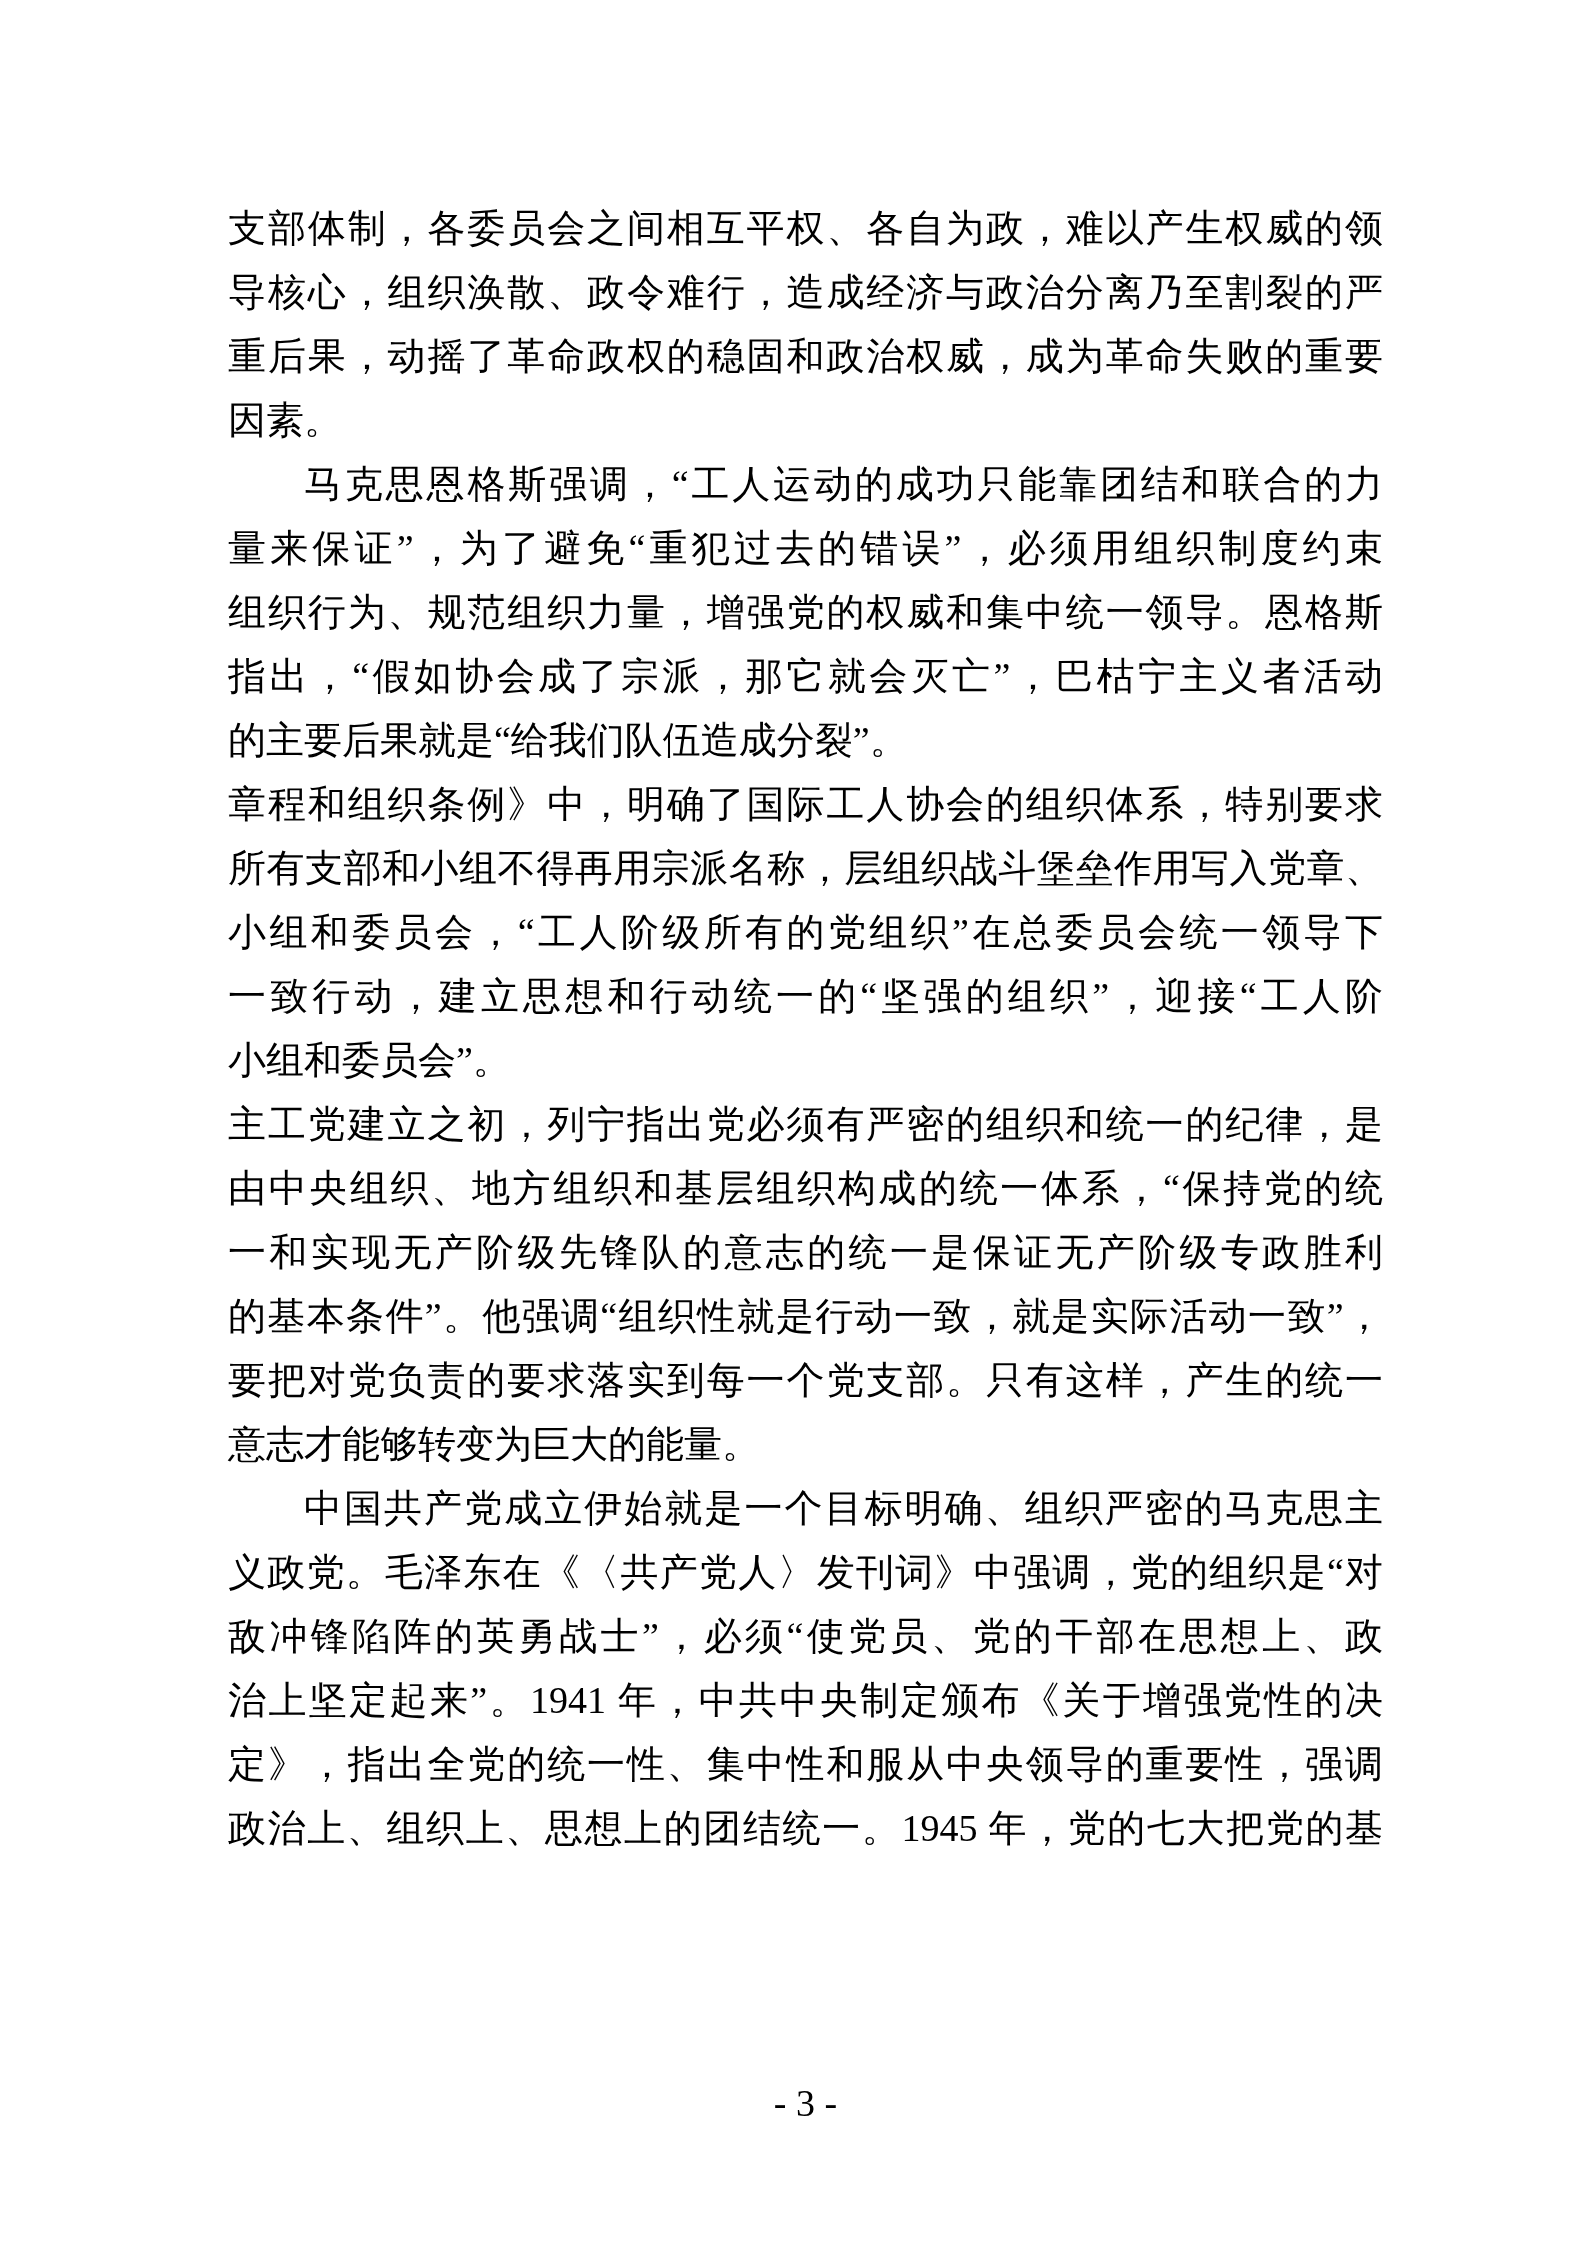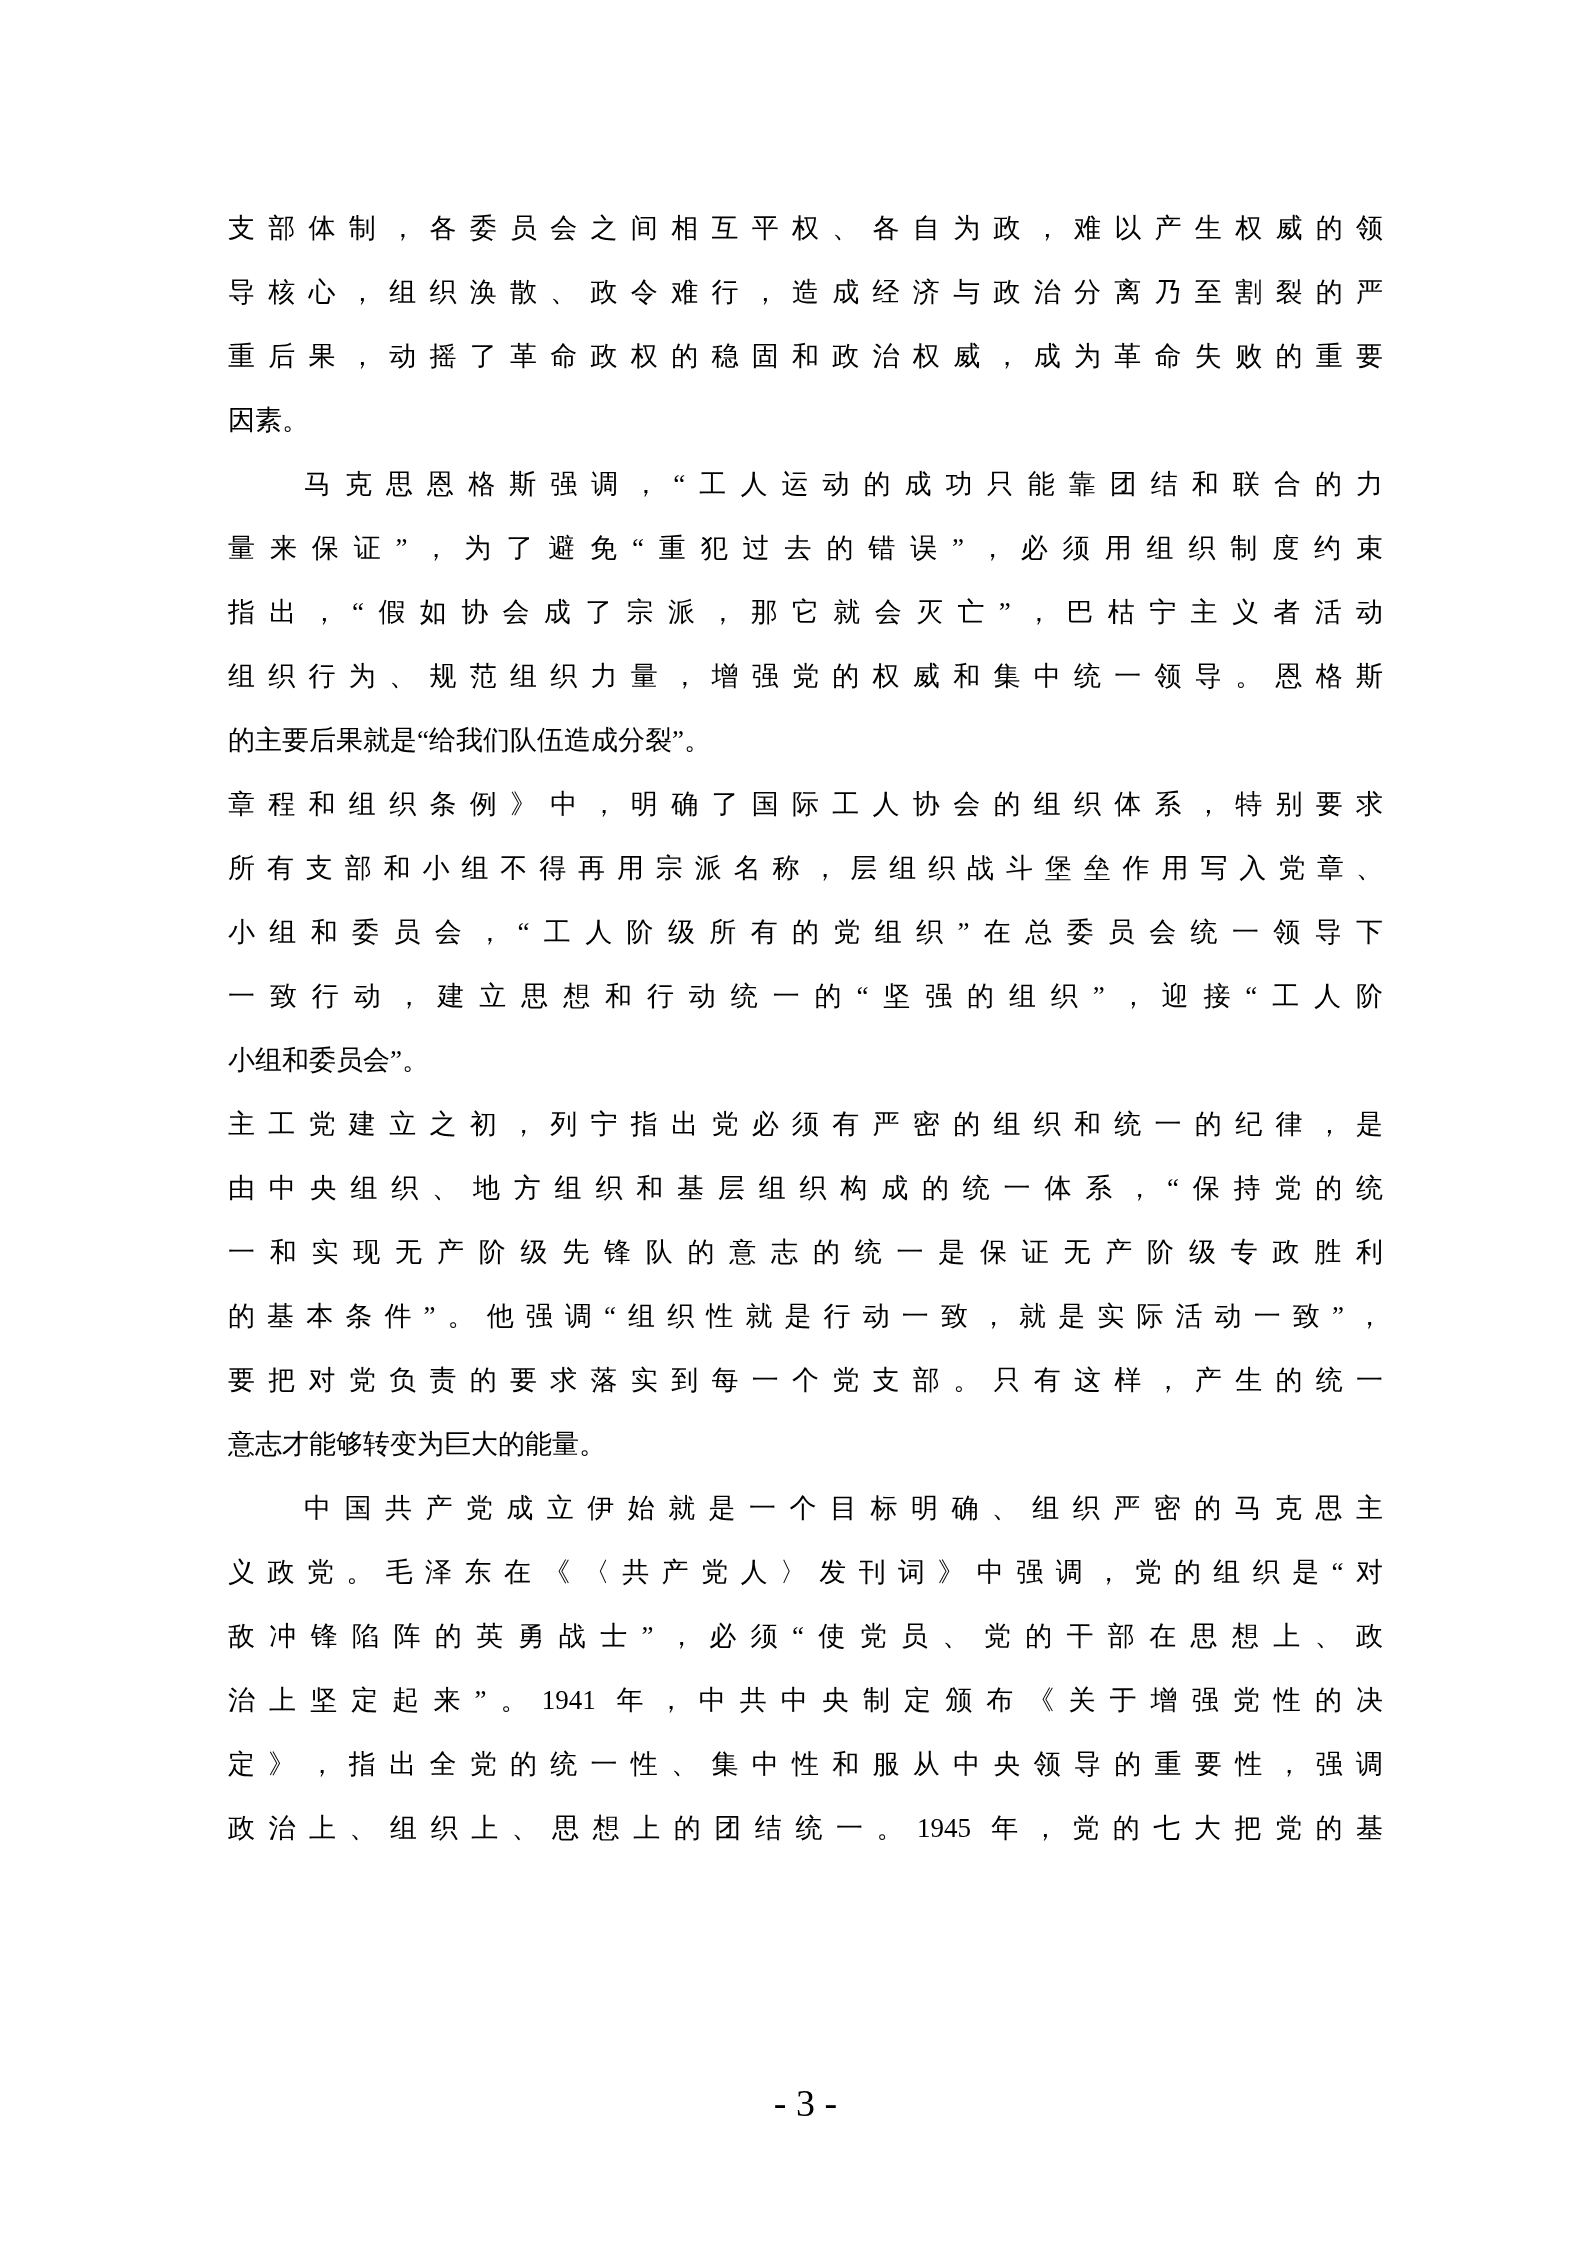--- a/index.html
+++ b/index.html
@@ -18,21 +18,21 @@
     left: 0; top: 0;
     width: 1587px;
     height: 2245px;
     background: #ffffff;
   }
   .text-block {
     position: absolute;
     left: 228px;
     top: 196px;
     width: 1155px;
-    font-size: 27px;
+    font-size: 38px;
     line-height: 64px;
     letter-spacing: 0;
   }
   .paragraph {
     margin: 0;
     padding: 0;
   }
   .line {
     height: 64px;
     white-space: normal;
@@ -67,22 +67,22 @@
   <div class="text-block" id="text-block">
       <div class="paragraph">
         <div class="line fill">支部体制，各委员会之间相互平权、各自为政，难以产生权威的领</div>
         <div class="line fill">导核心，组织涣散、政令难行，造成经济与政治分离乃至割裂的严</div>
         <div class="line fill">重后果，动摇了革命政权的稳固和政治权威，成为革命失败的重要</div>
         <div class="line end">因素。</div>
       </div>
       <div class="paragraph">
         <div class="line fill indent">马克思恩格斯强调，“工人运动的成功只能靠团结和联合的力</div>
         <div class="line fill">量来保证”，为了避免“重犯过去的错误”，必须用组织制度约束</div>
+        <div class="line fill">组织行为、规范组织力量，增强党的权威和集中统一领导。恩格斯</div>
         <div class="line fill">指出，“假如协会成了宗派，那它就会灭亡”，巴枯宁主义者活动</div>
-        <div class="line fill">组织行为、规范组织力量，增强党的权威和集中统一领导。恩格斯</div>
         <div class="line end">的主要后果就是“给我们队伍造成分裂”。</div>
       </div>
       <div class="paragraph">
         <div class="line fill">章程和组织条例》中，明确了国际工人协会的组织体系，特别要求</div>
         <div class="line fill">所有支部和小组不得再用宗派名称，层组织战斗堡垒作用写入党章、</div>
         <div class="line fill">小组和委员会，“工人阶级所有的党组织”在总委员会统一领导下</div>
         <div class="line fill">一致行动，建立思想和行动统一的“坚强的组织”，迎接“工人阶</div>
         <div class="line end">小组和委员会”。</div>
       </div>
       <div class="paragraph">

